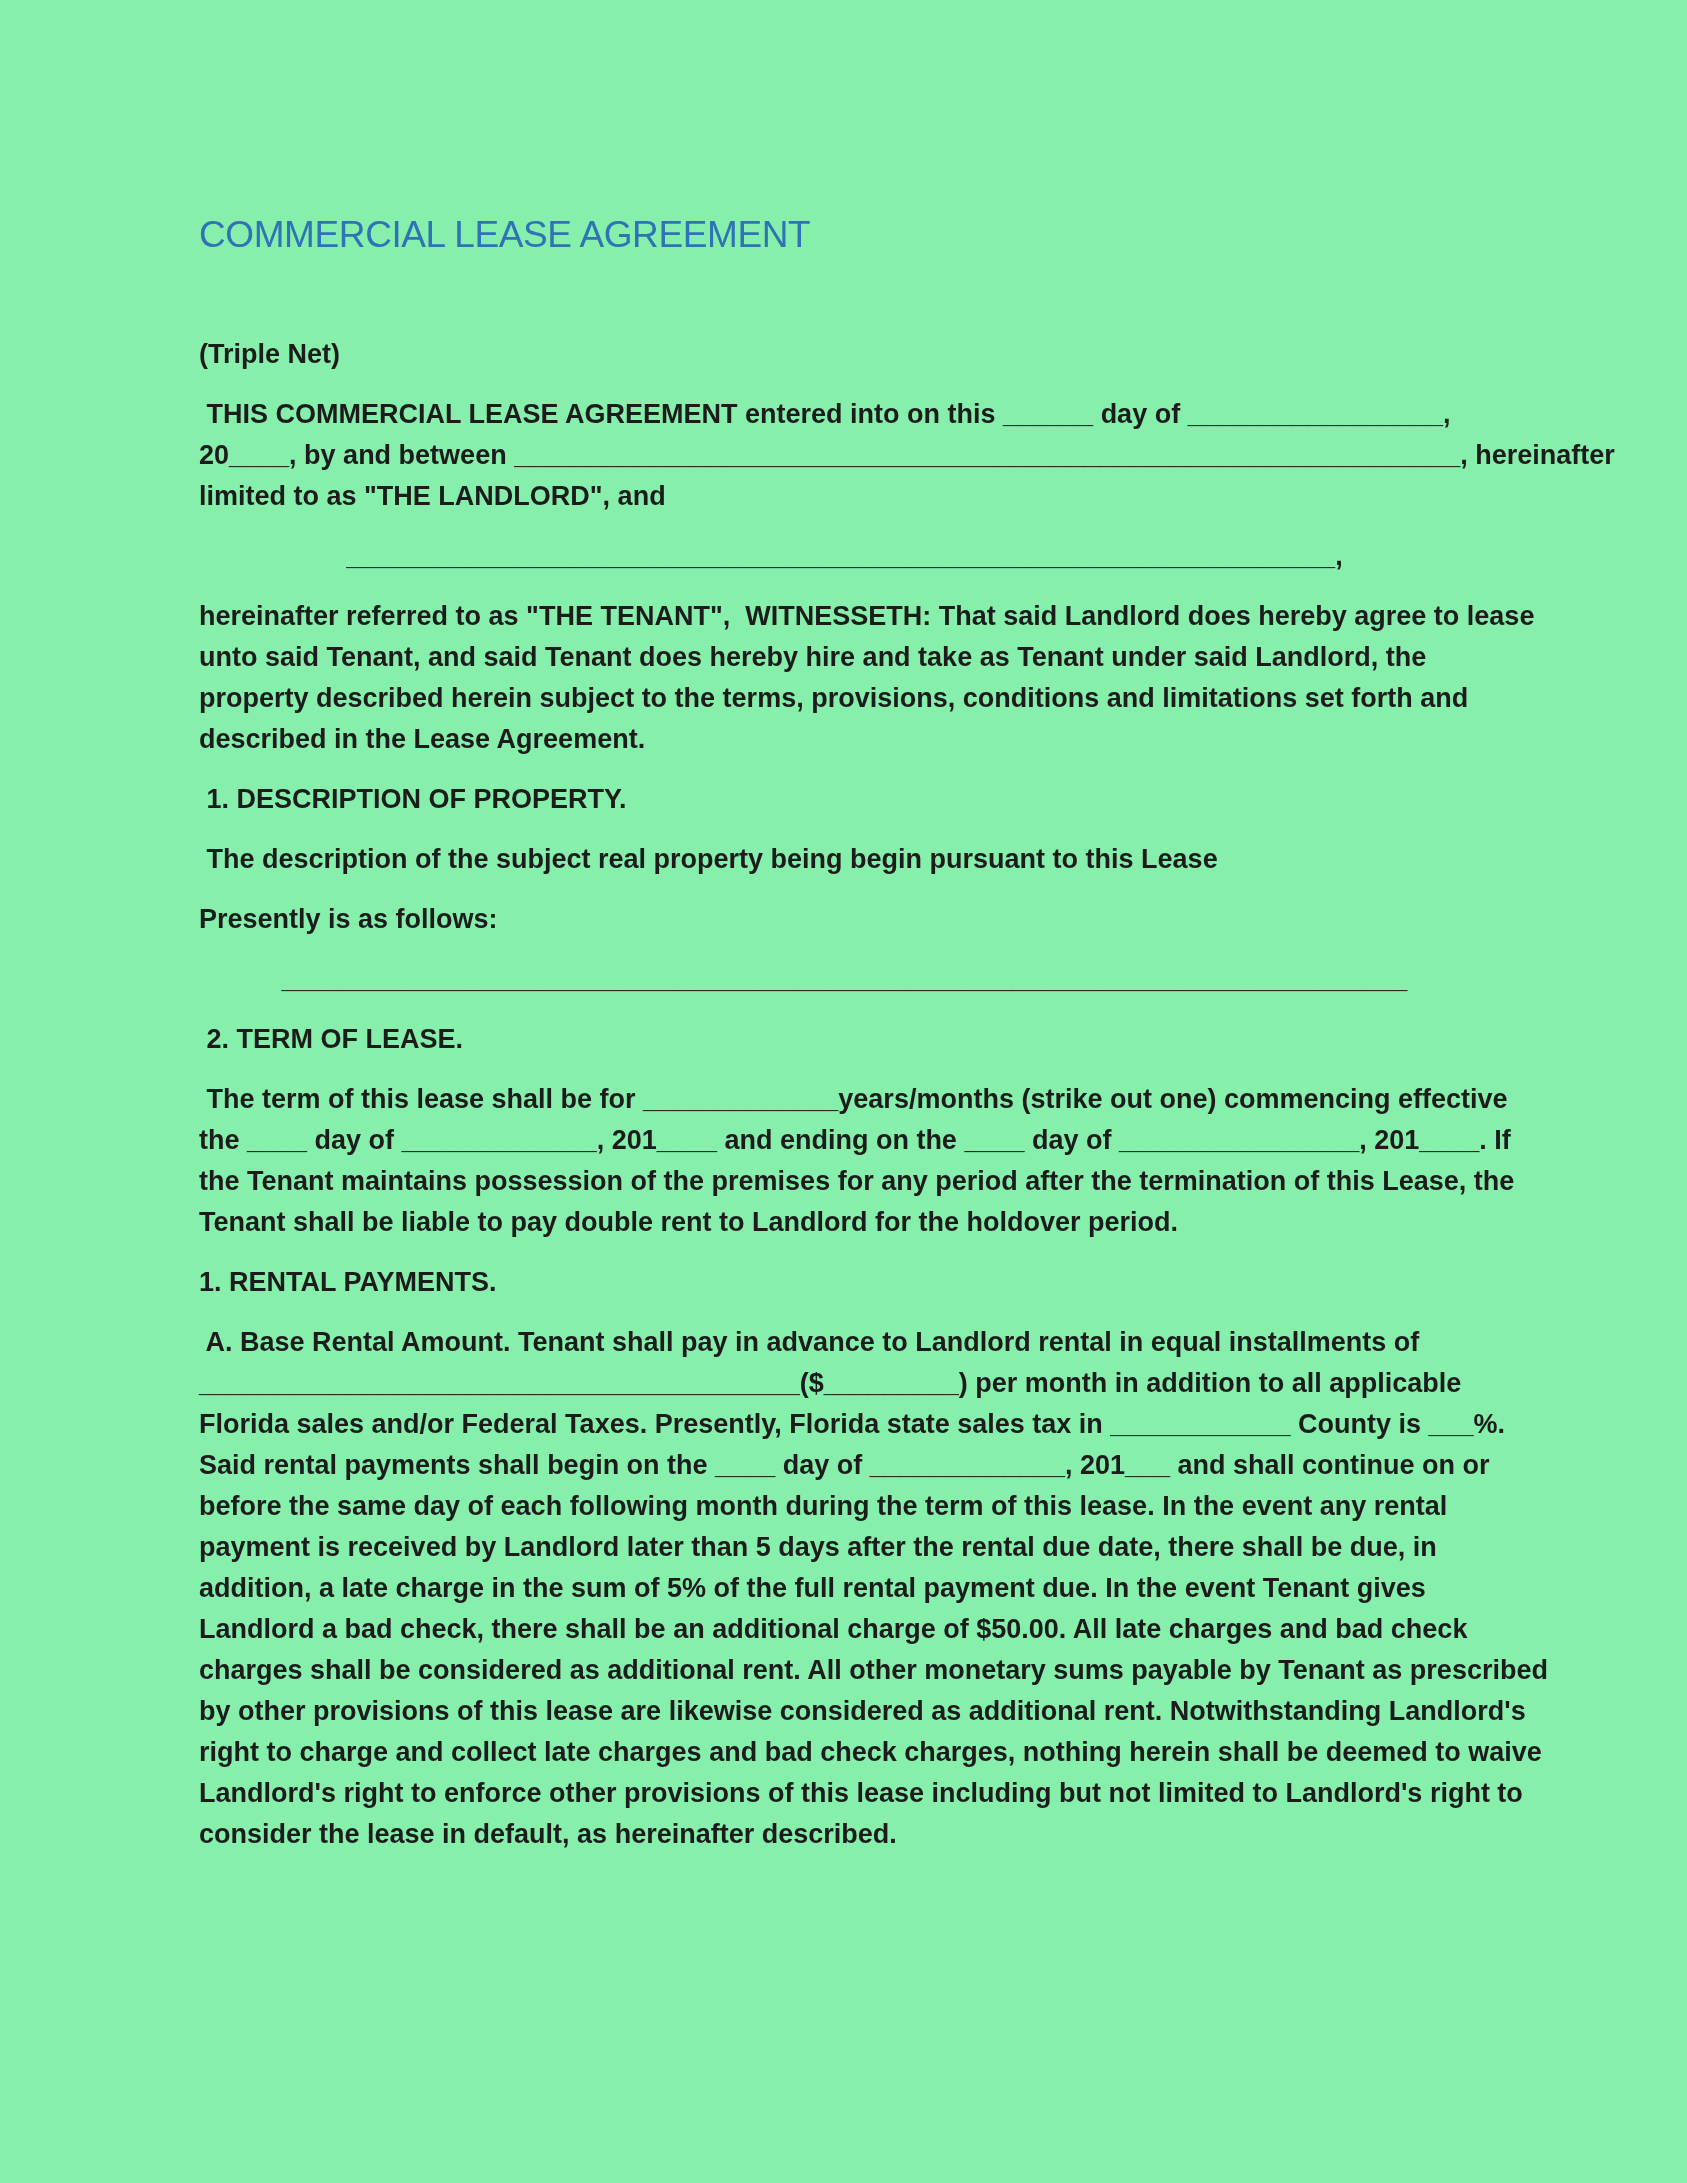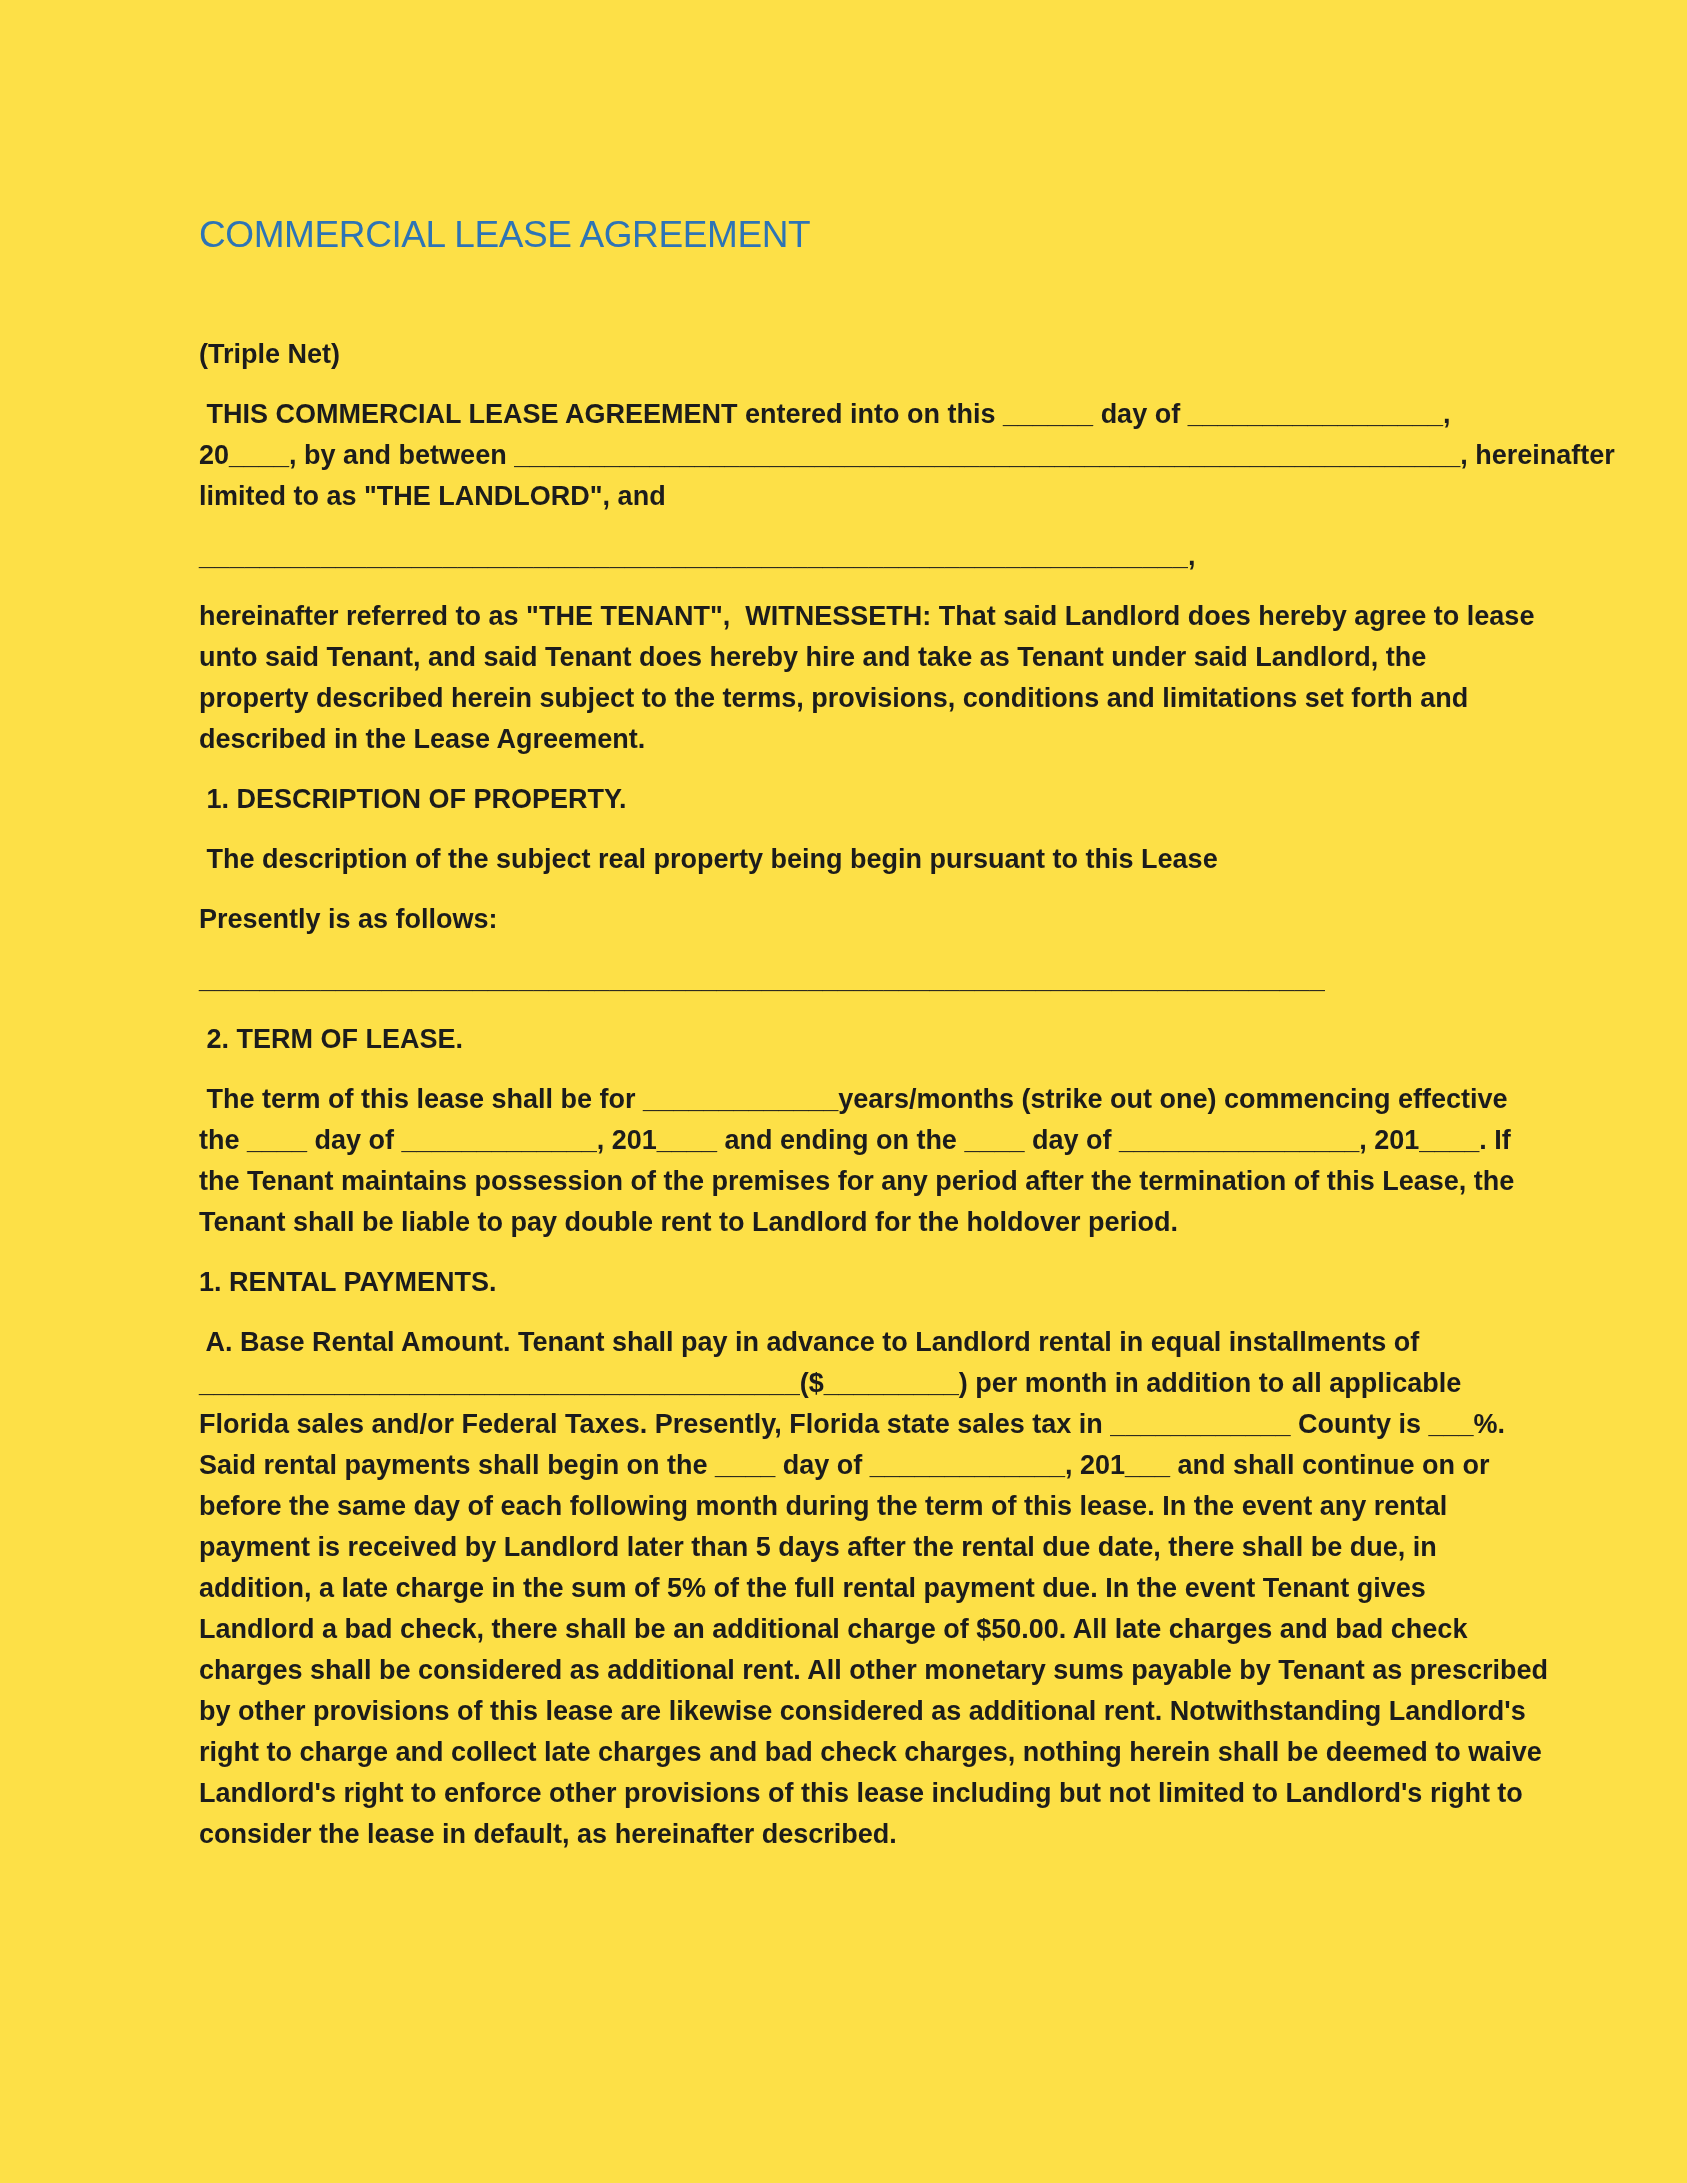--- a/index.html
+++ b/index.html
@@ -4,21 +4,21 @@
 <style>
   html, body {
     margin: 0;
     padding: 0;
     background: #ffffff;
   }
   .page {
     position: relative;
     width: 1687px;
     height: 2184px;
-    background: #fde047;
+    background: #86efac;
     box-sizing: border-box;
     padding: 210px 197px 0 199px;
     overflow: hidden;
     font-family: "Liberation Sans", sans-serif;
     font-size: 27px;
     line-height: 41px;
     color: #1c1c1c;
   }
   .doc-title {
     font-size: 37px;
@@ -29,20 +29,21 @@
     margin: 0 0 75px 0;
     white-space: pre;
   }
   .block {
     margin: 0 0 19px 0;
     white-space: pre;
     font-weight: bold;
   }
   .blank-line {
     letter-spacing: 0.2px;
+    text-align: center;
   }
 </style>
 </head>
 <body>
 
 <div class="page">
 
   <h1 class="doc-title">COMMERCIAL LEASE AGREEMENT</h1>
 
   <div class="block">(Triple Net)</div>

